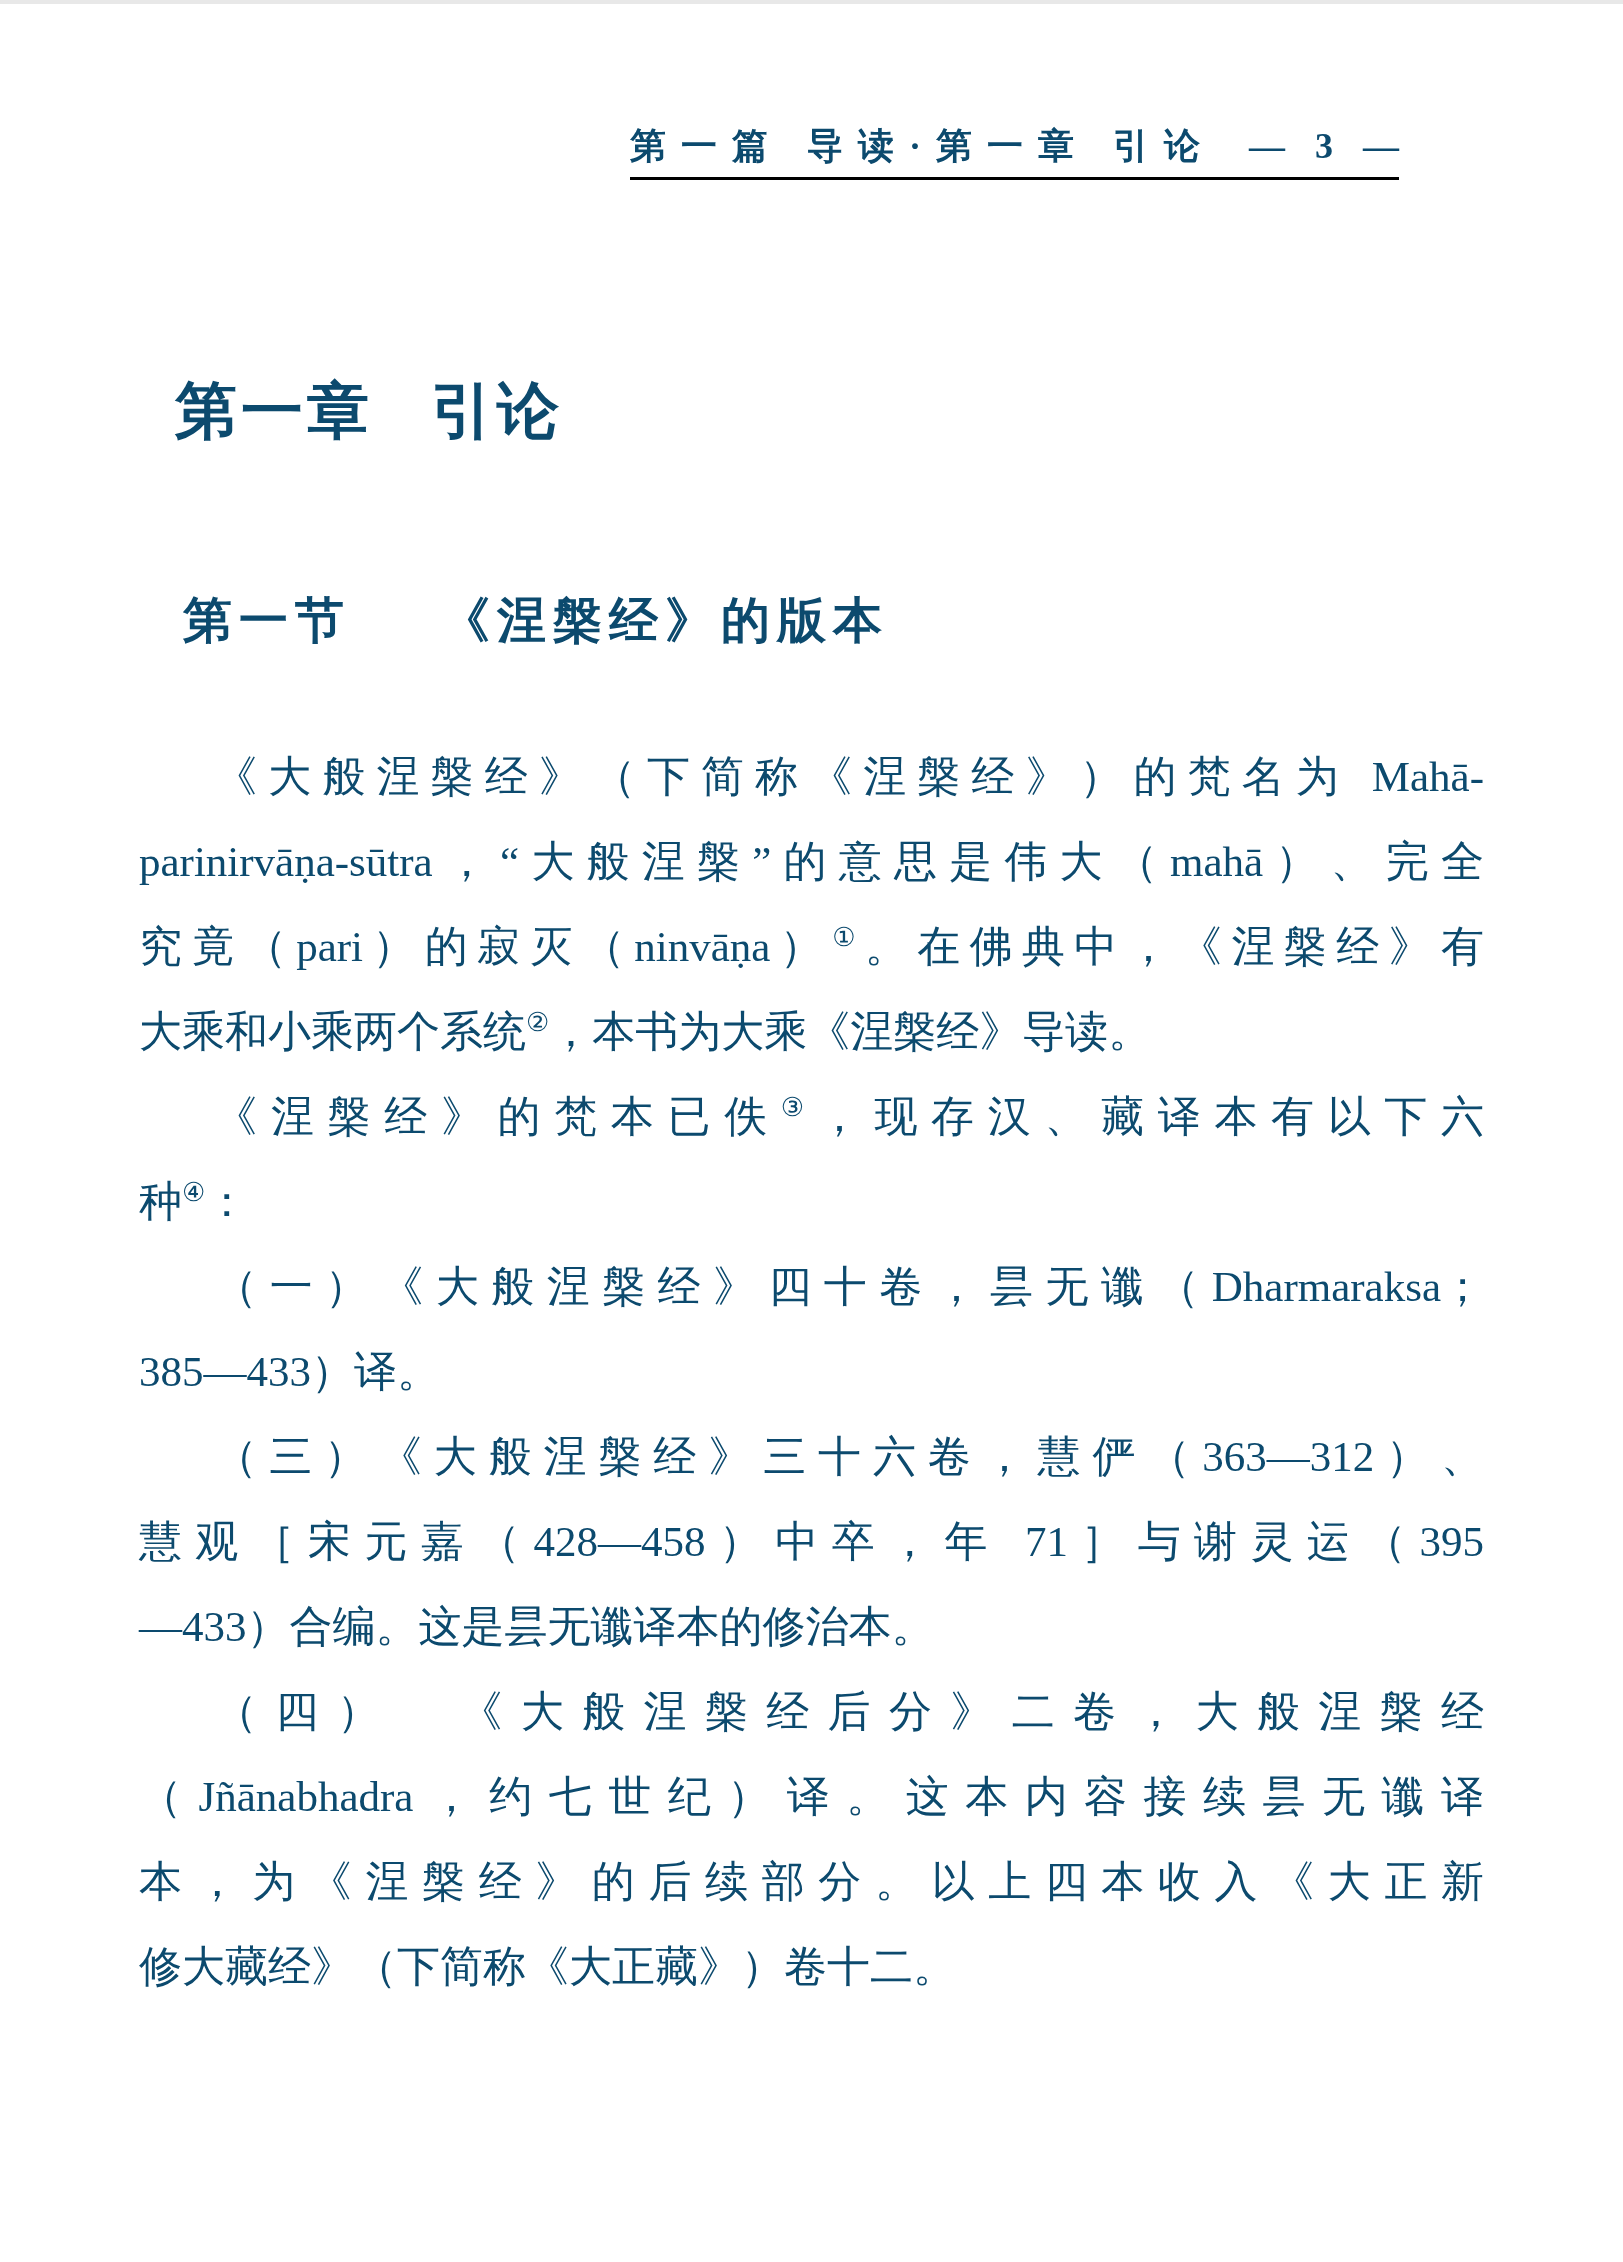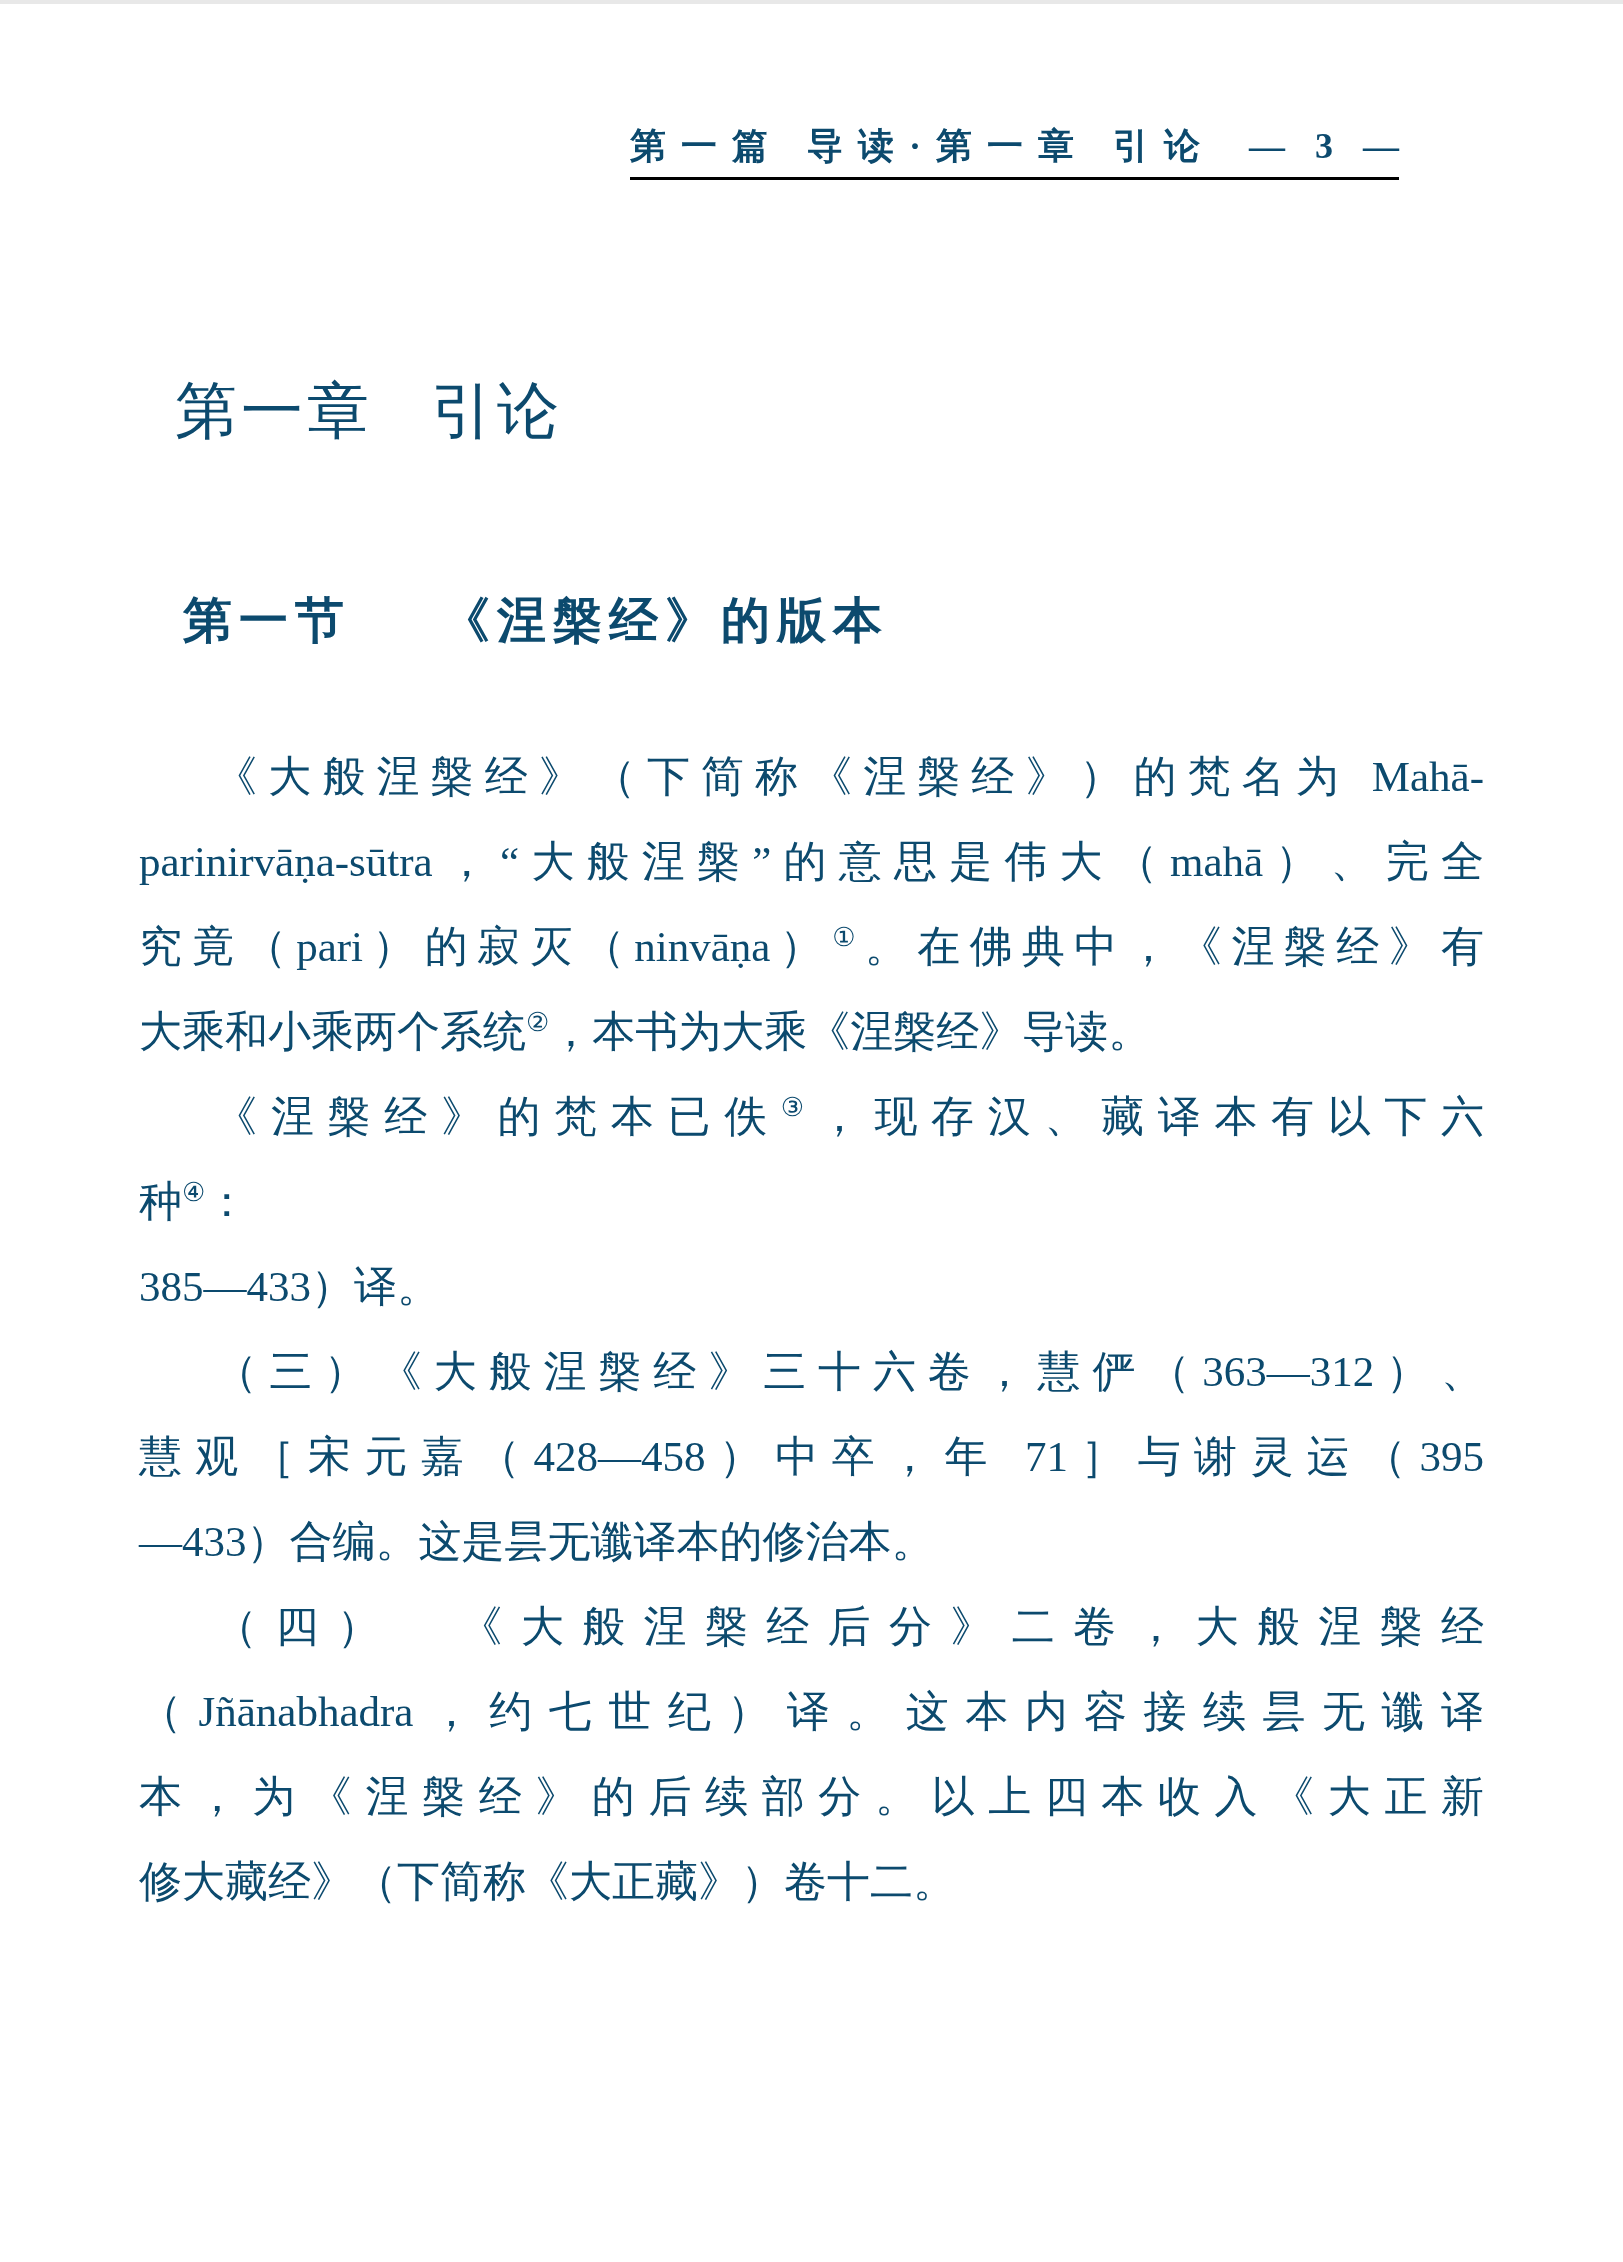--- a/index.html
+++ b/index.html
@@ -42,21 +42,21 @@
     letter-spacing: 0;
   }
   .header .dash.last { margin-left: 30px; }
 
   
   .chapter {
     position: absolute;
     top: 376px;
     left: 175px;
     font-size: 62px;
-    font-weight: normal;
+    font-weight: bold;
     letter-spacing: 4px;
     line-height: 1;
     white-space: nowrap;
   }
   .chapter .chapter-title { margin-left: 58px; }
 
   
   .section {
     position: absolute;
     top: 589px;
@@ -123,20 +123,21 @@
       <div class="line just">究竟（pari）的寂灭（ninvāṇa）<sup class="fn">①</sup>。在佛典中，《涅槃经》有</div>
       <div class="line">大乘和小乘两个系统<sup class="fn">②</sup>，本书为大乘《涅槃经》导读。</div>
     </div>
 
     <div class="para">
       <div class="line indent just">《涅槃经》的梵本已佚<sup class="fn">③</sup>，现存汉、藏译本有以下六</div>
       <div class="line">种<sup class="fn">④</sup>：</div>
     </div>
 
     <div class="para">
+      <div class="line indent just">（一）《大般涅槃经》四十卷，昙无谶（Dharmaraksa；</div>
       <div class="line">385—433）译。</div>
     </div>
 
 
     <div class="para">
       <div class="line indent just">（三）《大般涅槃经》三十六卷，慧俨（363—312）、</div>
       <div class="line just">慧观［宋元嘉（428—458）中卒，年 71］与谢灵运（395</div>
       <div class="line">—433）合编。这是昙无谶译本的修治本。</div>
     </div>
 

